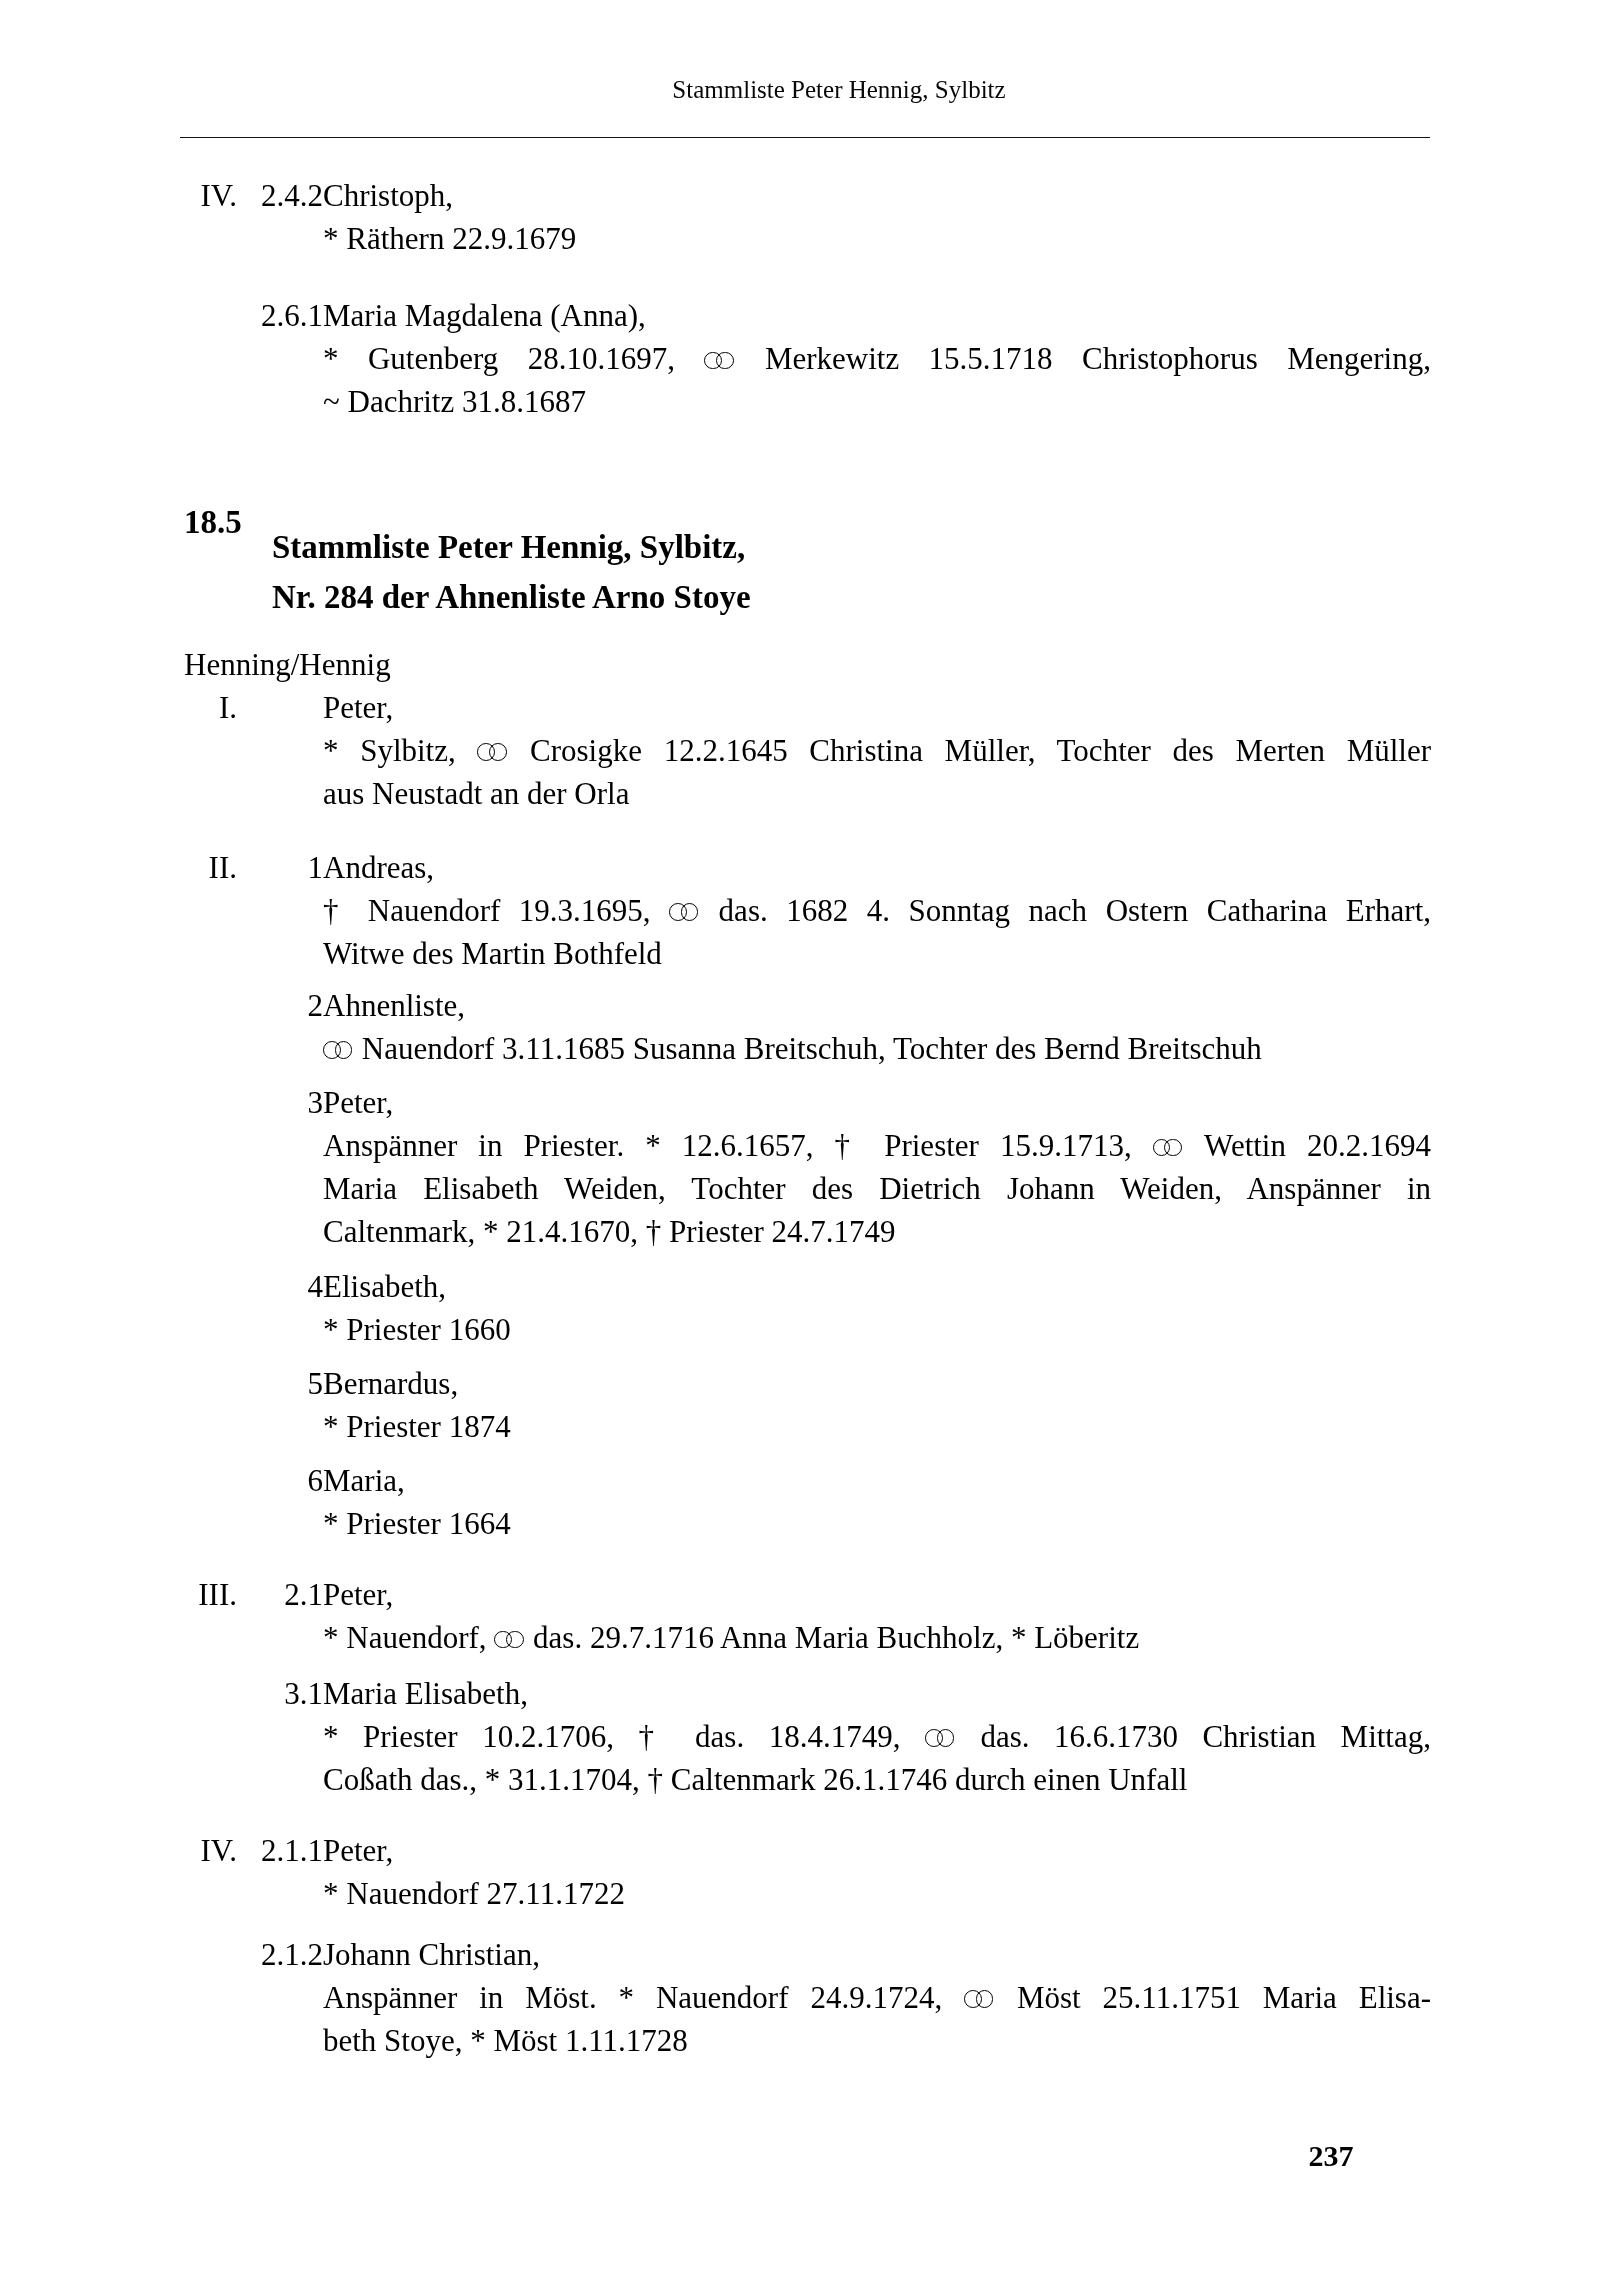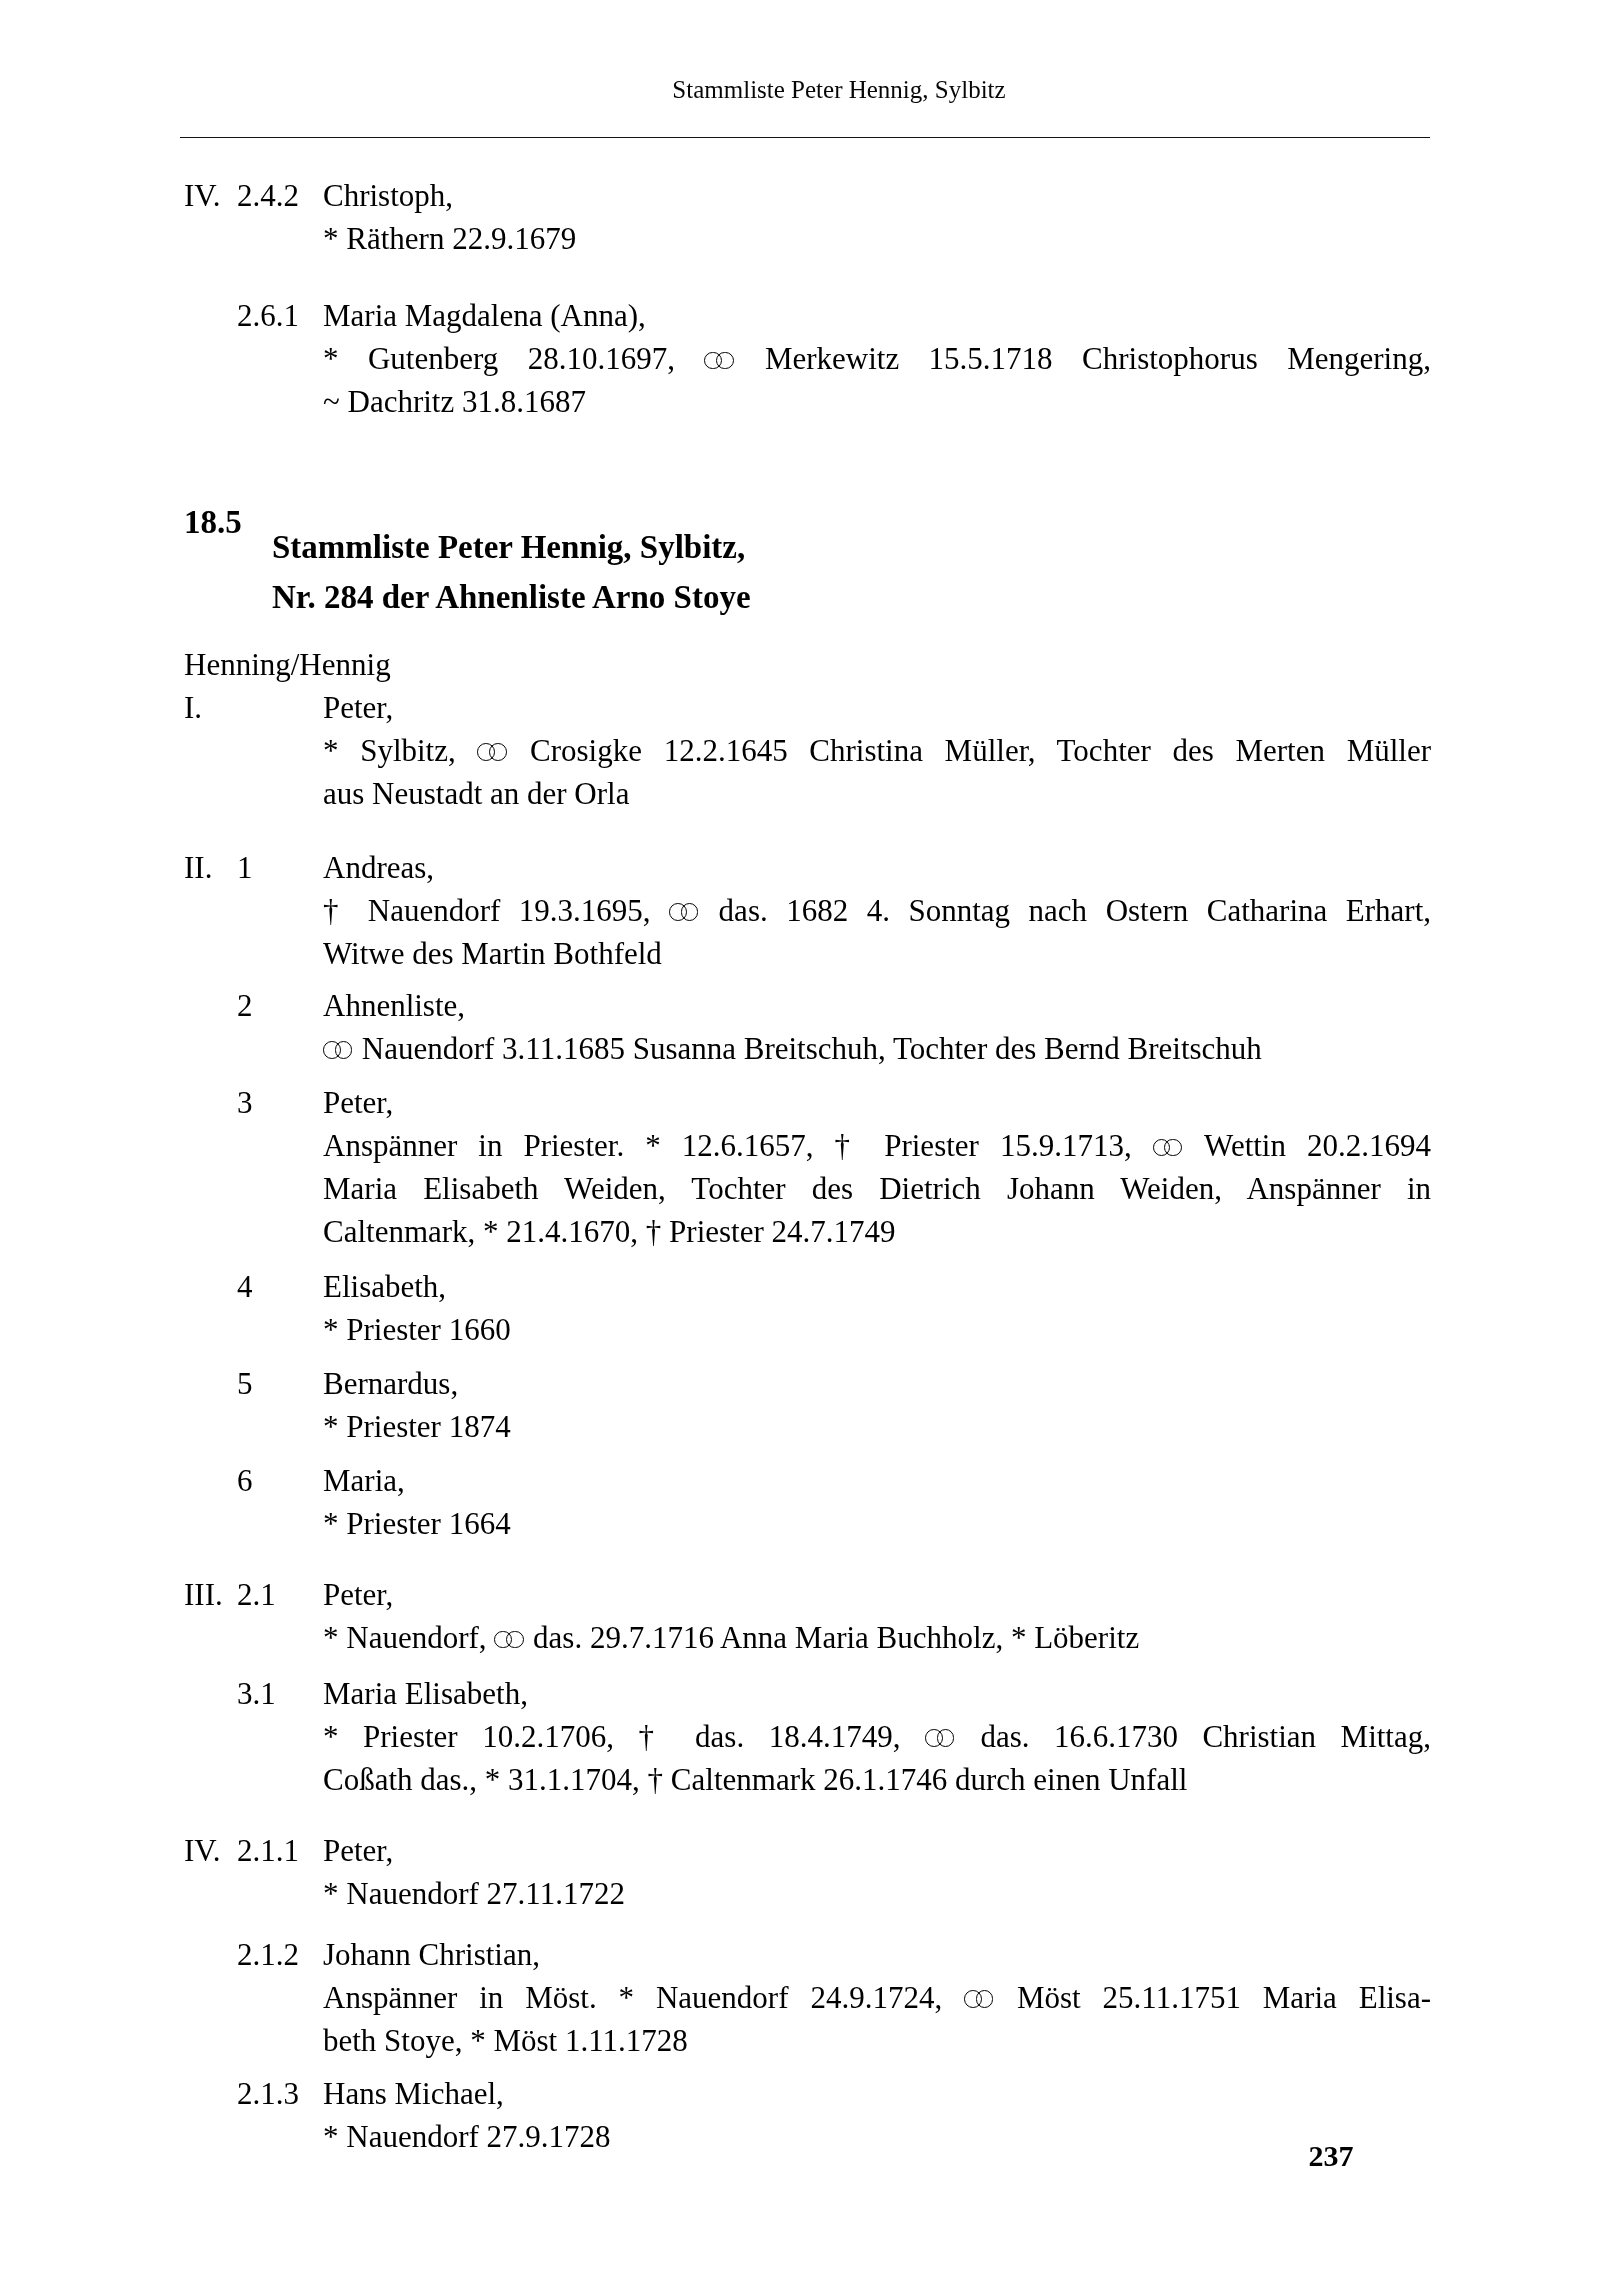--- a/index.html
+++ b/index.html
@@ -17,21 +17,21 @@
   .head-rule{
     position:absolute;top:137px;left:180px;width:1250px;
     border-top:1.7px solid #131313;height:0;
   }
   .content{position:absolute;left:184px;top:174px;width:1247px;}
   .entry{
     display:grid;
     grid-template-columns:53px 86px 1108px;
     font-size:31px;line-height:43px;
   }
-  .entry .roman,.entry .num{white-space:nowrap;}
+  .entry .roman,.entry .num{white-space:nowrap;text-align:right;}
   .entry .lines{grid-column:3;}
   .line{white-space:normal;}
   .line.justify{text-align:justify;text-align-last:justify;}
   .section-heading{
     display:grid;grid-template-columns:88px auto;
     font-weight:bold;font-size:33px;line-height:50px;
   }
   .section-heading .h-lines{grid-column:2;margin-top:25px;}
   .surname{font-size:31px;line-height:43px;}
   .mt-s1{margin-top:9px}.mt-s2{margin-top:18px}.mt-s3{margin-top:10.8px}
@@ -188,27 +188,19 @@
     <div class="entry mt-s2">
       <div class="roman"></div>
       <div class="num">2.1.2</div>
       <div class="lines">
         <div class="line">Johann Christian,</div>
         <div class="line justify">Anspänner in Möst. * Nauendorf 24.9.1724, <span class="marr"></span> Möst 25.11.1751 Maria Elisa-</div>
         <div class="line">beth Stoye, * Möst 1.11.1728</div>
       </div>
     </div>
 
-    <div class="entry mt-s3">
-      <div class="roman"></div>
-      <div class="num">2.1.3</div>
-      <div class="lines">
-        <div class="line">Hans Michael,</div>
-        <div class="line">* Nauendorf 27.9.1728</div>
-      </div>
-    </div>
 
   </div>
 
   <div class="page-number">237</div>
 
 </div>
 
 
 </body></html>

